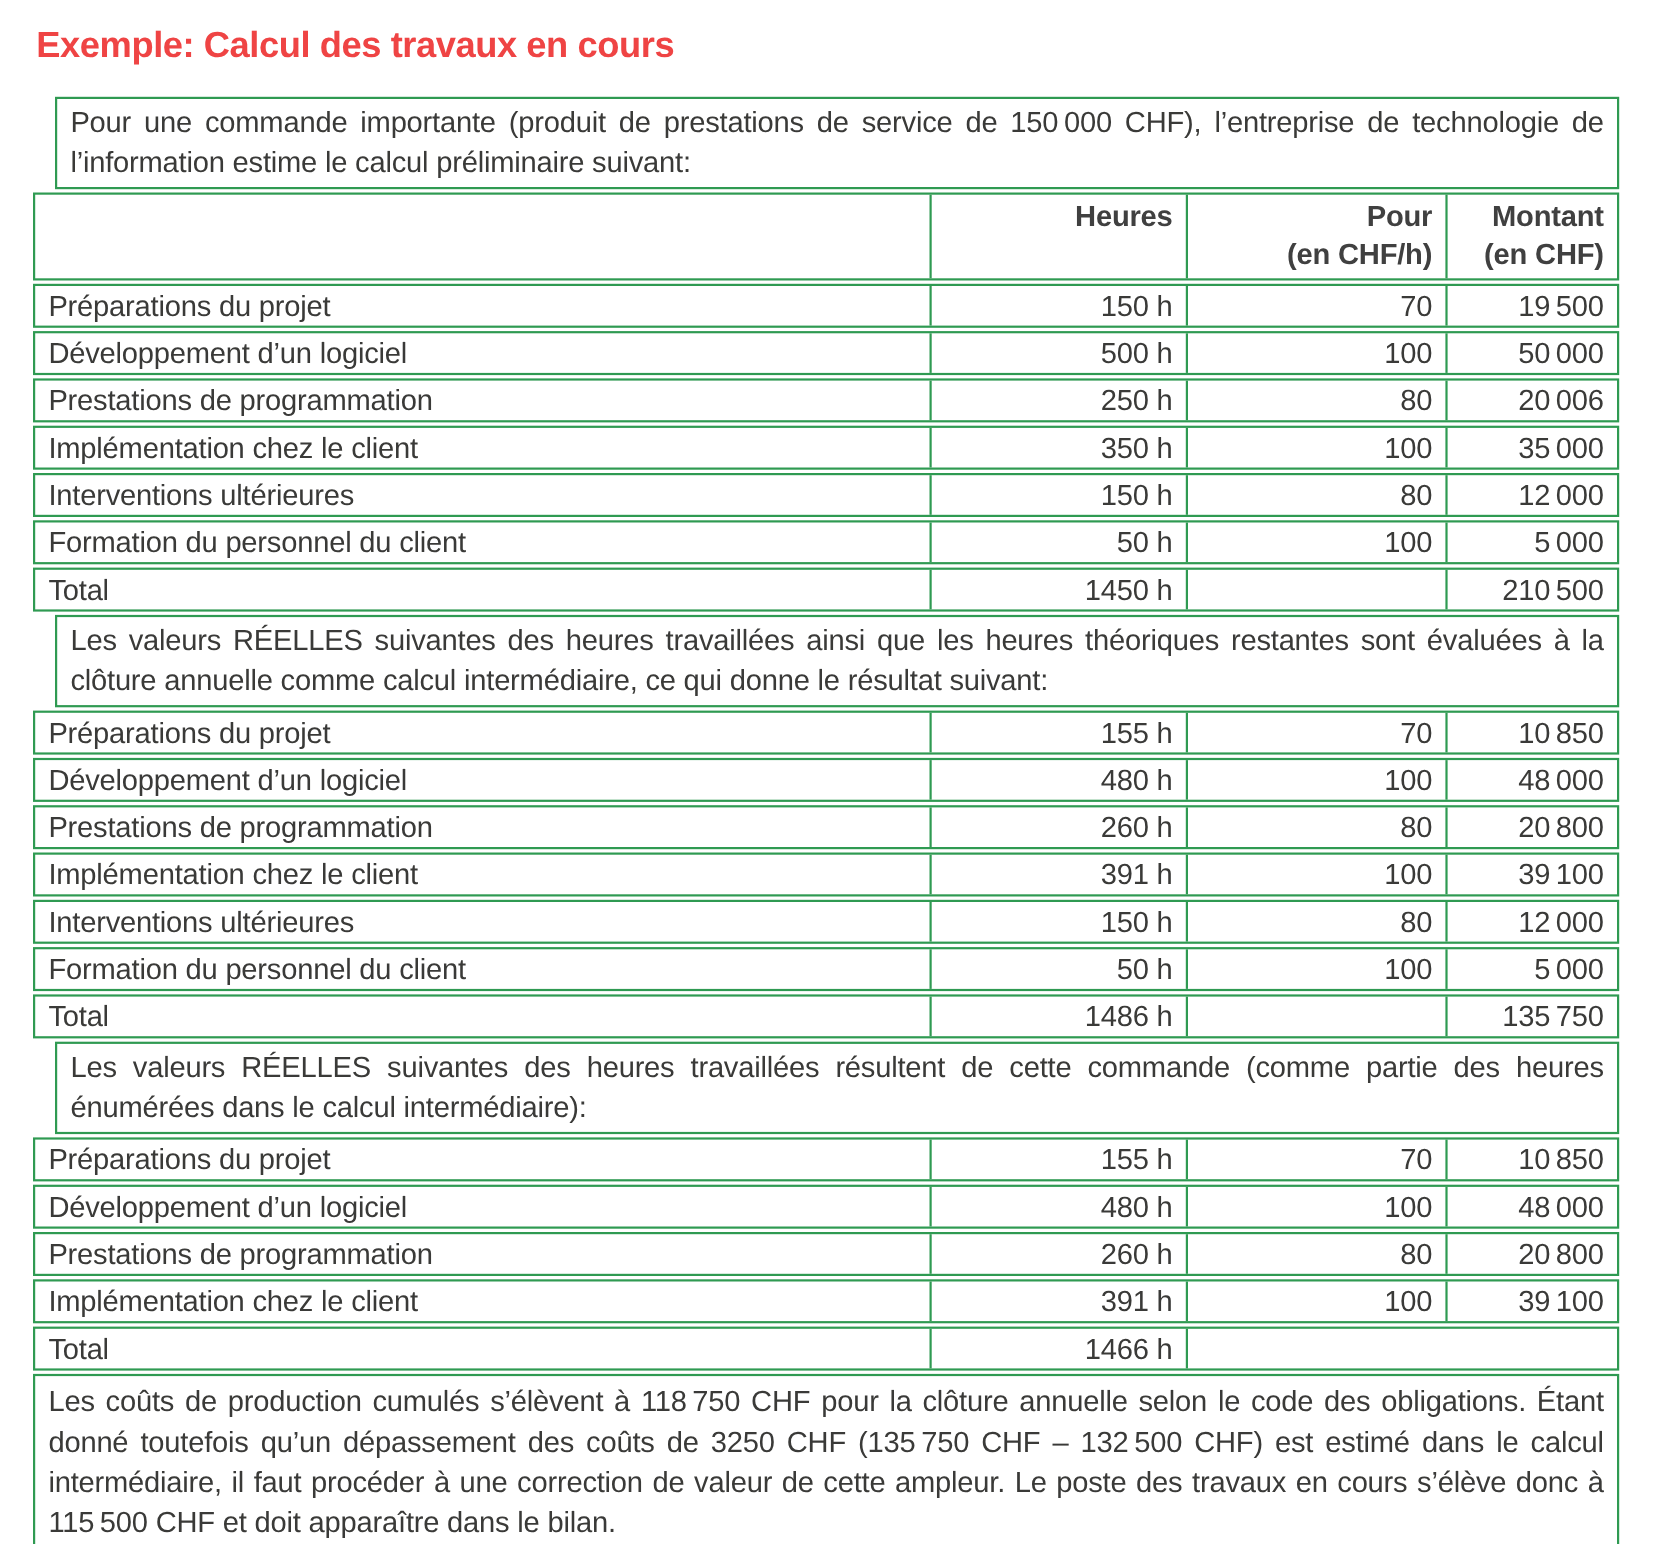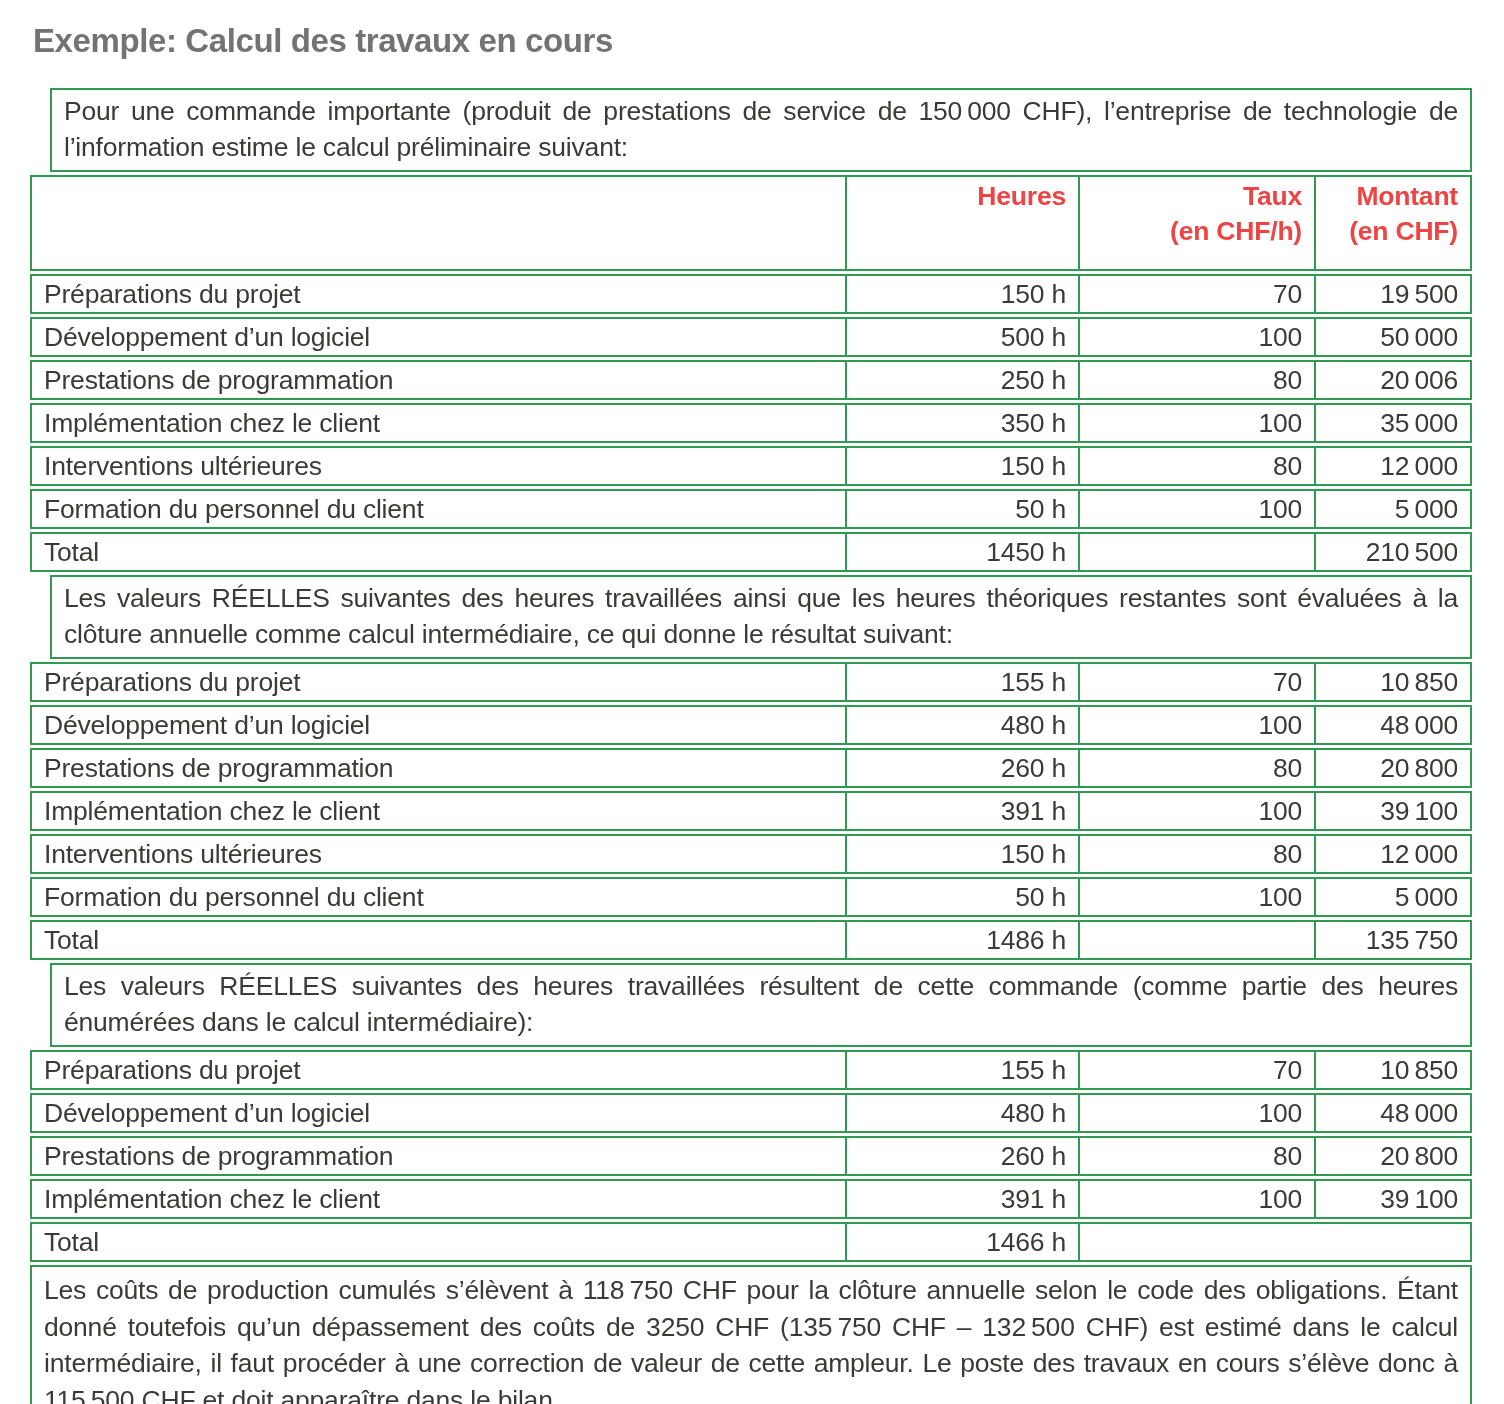--- a/index.html
+++ b/index.html
@@ -15,21 +15,21 @@
     color: #3a3a38;
     -webkit-font-smoothing: antialiased;
   }
   .page-title {
     position: absolute;
     left: 33px;
     top: 22px;
     font-size: 33px;
     font-weight: bold;
     letter-spacing: -0.4px;
-    color: #737373;
+    color: #ef4444;
     margin: 0;
   }
   .wip-table {
     position: absolute;
     left: 30px;
     top: 88px;
     width: 1442px;
     display: flex;
     flex-direction: column;
     gap: 3px;
@@ -51,23 +51,23 @@
     margin-left: 20px;
   }
   .trow.conclusion {
     display: block;
     padding: 5px 12px 7px 12px;
     text-align: justify;
     line-height: 36.5px;
   }
   .trow.header .cell {
     font-weight: bold;
-    color: #ef4444;
+    color: #404040;
     padding-top: 2px;
-    padding-bottom: 20px;
+    padding-bottom: 4px;
     line-height: 35px;
   }
   .cell {
     box-sizing: border-box;
     display: block;
     padding: 0 12px;
   }
   .trow.data .cell {
     height: 36px;
     line-height: 36px;
@@ -89,21 +89,21 @@
 <div class="wip-table">
 
   <div class="trow note">Pour une commande importante (produit de prestations de service de 150 000 CHF), l’entreprise de technologie de l’information estime le calcul préliminaire suivant:</div>
 
   <div class="trow header">
     <div class="cell label"></div>
     <div class="cell num c-hours">
       <div>Heures</div>
     </div>
     <div class="cell num c-rate">
-      <div>Taux</div>
+      <div>Pour</div>
       <div>(en CHF/h)</div>
     </div>
     <div class="cell num c-amount">
       <div>Montant</div>
       <div>(en CHF)</div>
     </div>
   </div>
 
   <div id="sections" style="display:contents"><div class="trow data">
         <div class="cell label">Préparations du projet</div>

